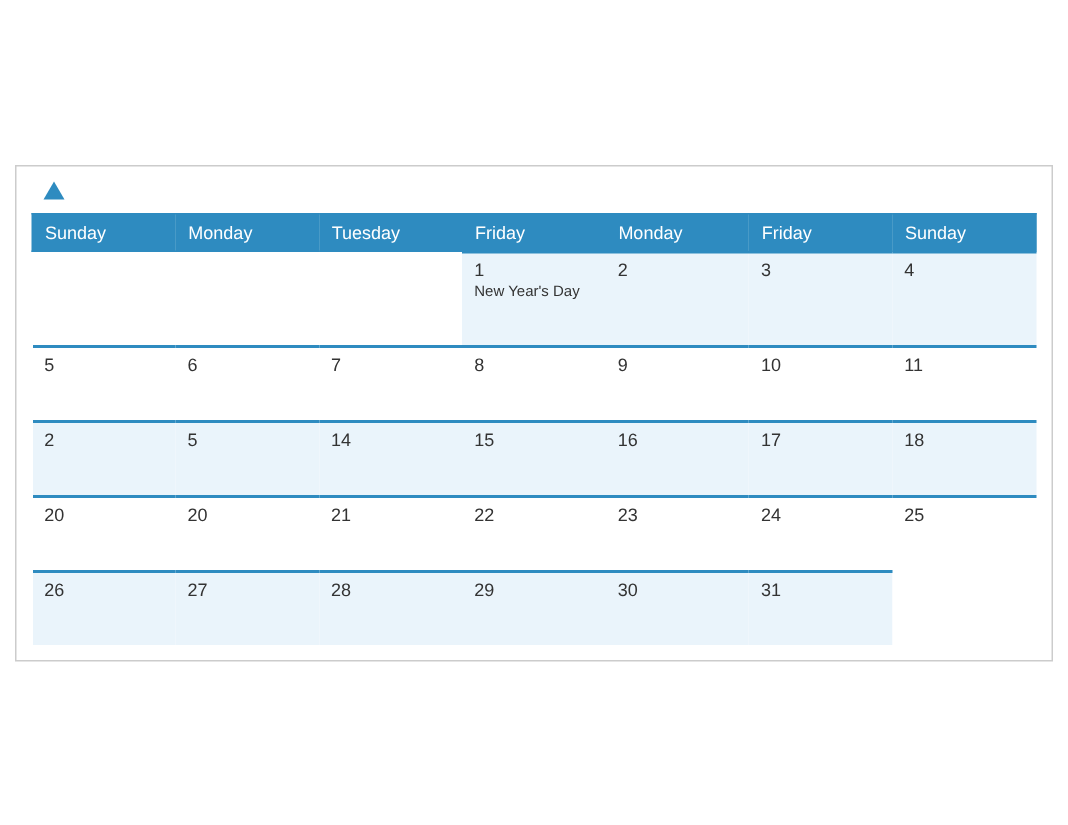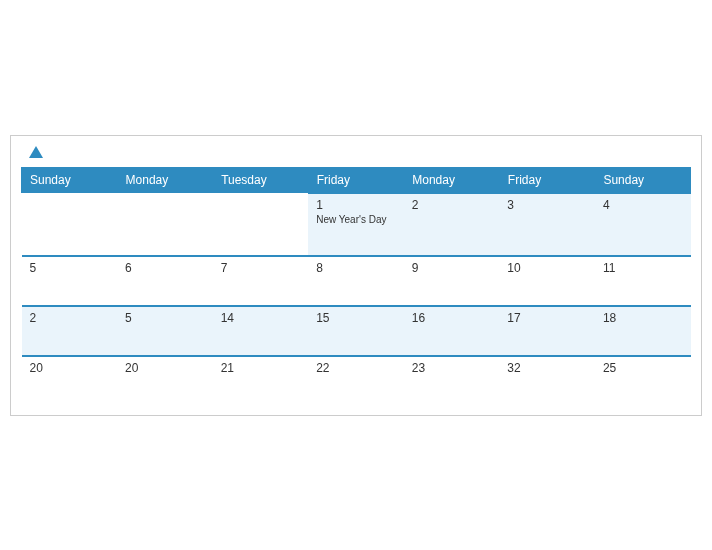--- a/index.html
+++ b/index.html
@@ -214,21 +214,42 @@
           <td>
             <span class="day-number">21</span>
           </td>
           <td>
             <span class="day-number">22</span>
           </td>
           <td>
             <span class="day-number">23</span>
           </td>
           <td>
-            <span class="day-number">32</span>
+            <span class="day-number">24</span>
           </td>
           <td>
             <span class="day-number">25</span>
           </td>
+        </tr>
+        <tr class="row-odd">
+          <td>
+            <span class="day-number">26</span>
+          </td>
+          <td>
+            <span class="day-number">27</span>
+          </td>
+          <td>
+            <span class="day-number">28</span>
+          </td>
+          <td>
+            <span class="day-number">29</span>
+          </td>
+          <td>
+            <span class="day-number">30</span>
+          </td>
+          <td>
+            <span class="day-number">31</span>
+          </td>
+          <td style="border-top: none; background: rgb(255, 255, 255);"></td>
         </tr>
       </tbody>
   </table>
 </div>
 
 </body></html>

